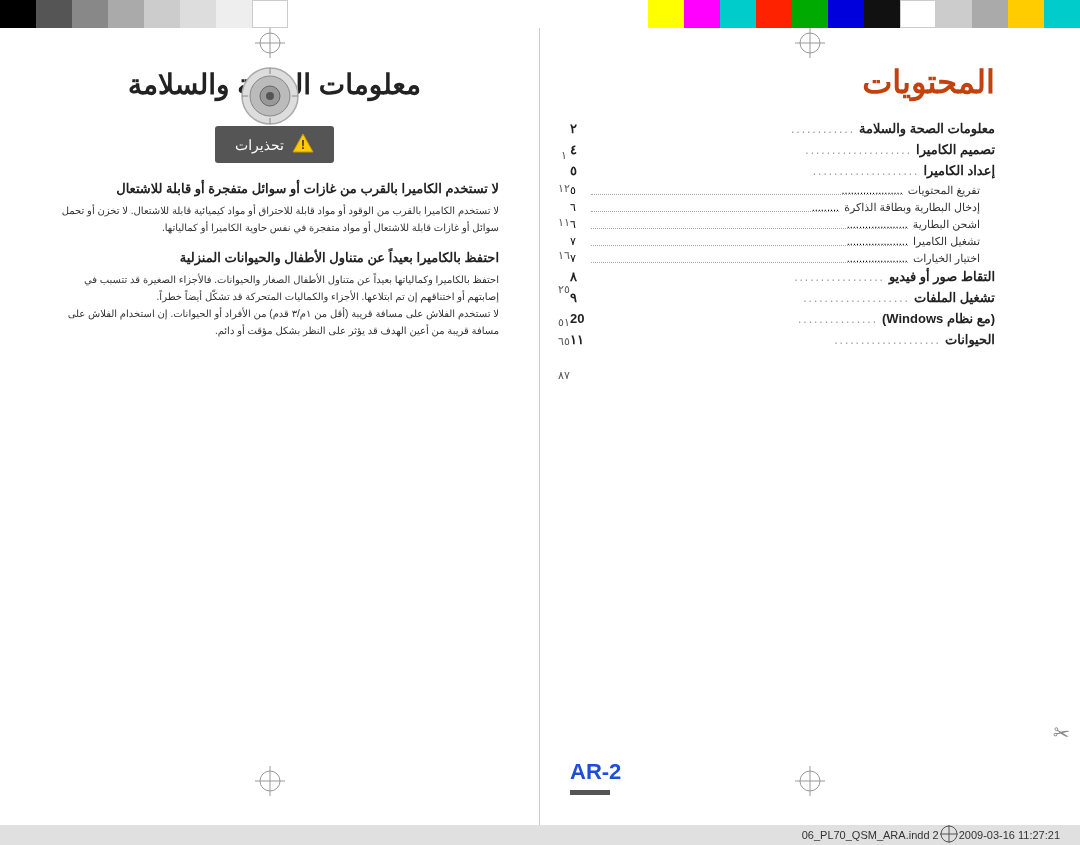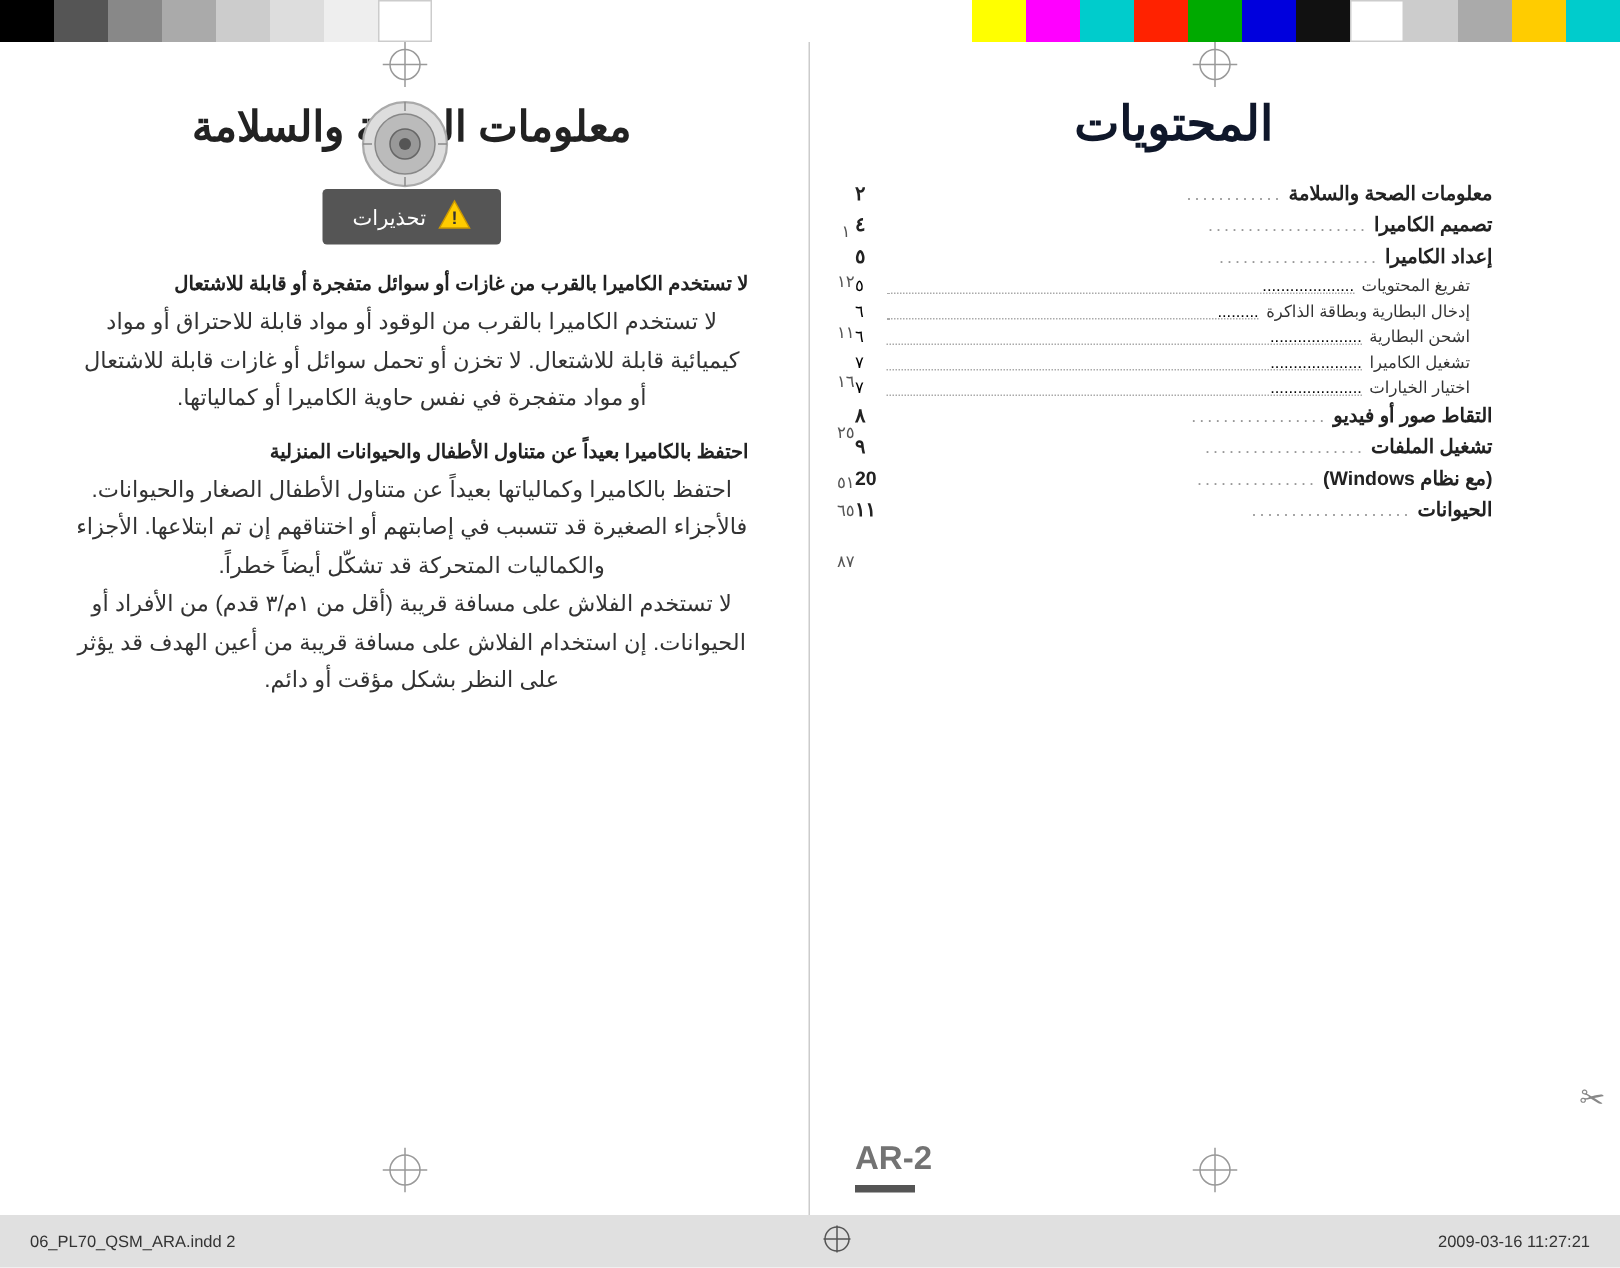--- a/index.html
+++ b/index.html
@@ -34,26 +34,26 @@
       width: 36px;
       height: 28px;
     }
 
     
     .color-bar-bottom {
       position: absolute;
       bottom: 0;
       left: 0;
       right: 0;
-      height: 35px;
+      height: 20px;
       background: #e0e0e0;
       display: flex;
       align-items: center;
       padding: 0 20px;
-      justify-content: space-between;
+      justify-content: flex-end;
     }
     .footer-text {
       font-size: 11px;
       color: #333;
     }
 
     
     .main-container {
       position: absolute;
       top: 28px;
@@ -112,32 +112,32 @@
 
     .section-title {
       font-size: 13px;
       font-weight: bold;
       color: #222;
       margin-bottom: 6px;
       margin-top: 14px;
       text-align: right;
     }
     .section-text {
-      font-size: 15px;
+      font-size: 10px;
       color: #333;
       line-height: 1.7;
-      text-align: center;
+      text-align: right;
     }
 
     
     .right-title {
       font-size: 32px;
       font-weight: bold;
-      color: #0f172a;
-      text-align: center;
+      color: #c2410c;
+      text-align: right;
       margin-bottom: 20px;
       margin-top: 5px;
     }
     .toc-sub-row {
       display: flex;
       align-items: baseline;
       margin-bottom: 4px;
       font-size: 11px;
       padding-right: 10px;
     }
@@ -153,21 +153,21 @@
       height: 11px;
     }
 
     
     .page-number-right {
       position: absolute;
       bottom: 40px;
       left: 30px;
       font-size: 22px;
       font-weight: bold;
-      color: #737373;
+      color: #1d4ed8;
       direction: ltr;
     }
     .page-bar {
       position: absolute;
       bottom: 30px;
       left: 30px;
       width: 40px;
       height: 5px;
       background: #555;
     }

